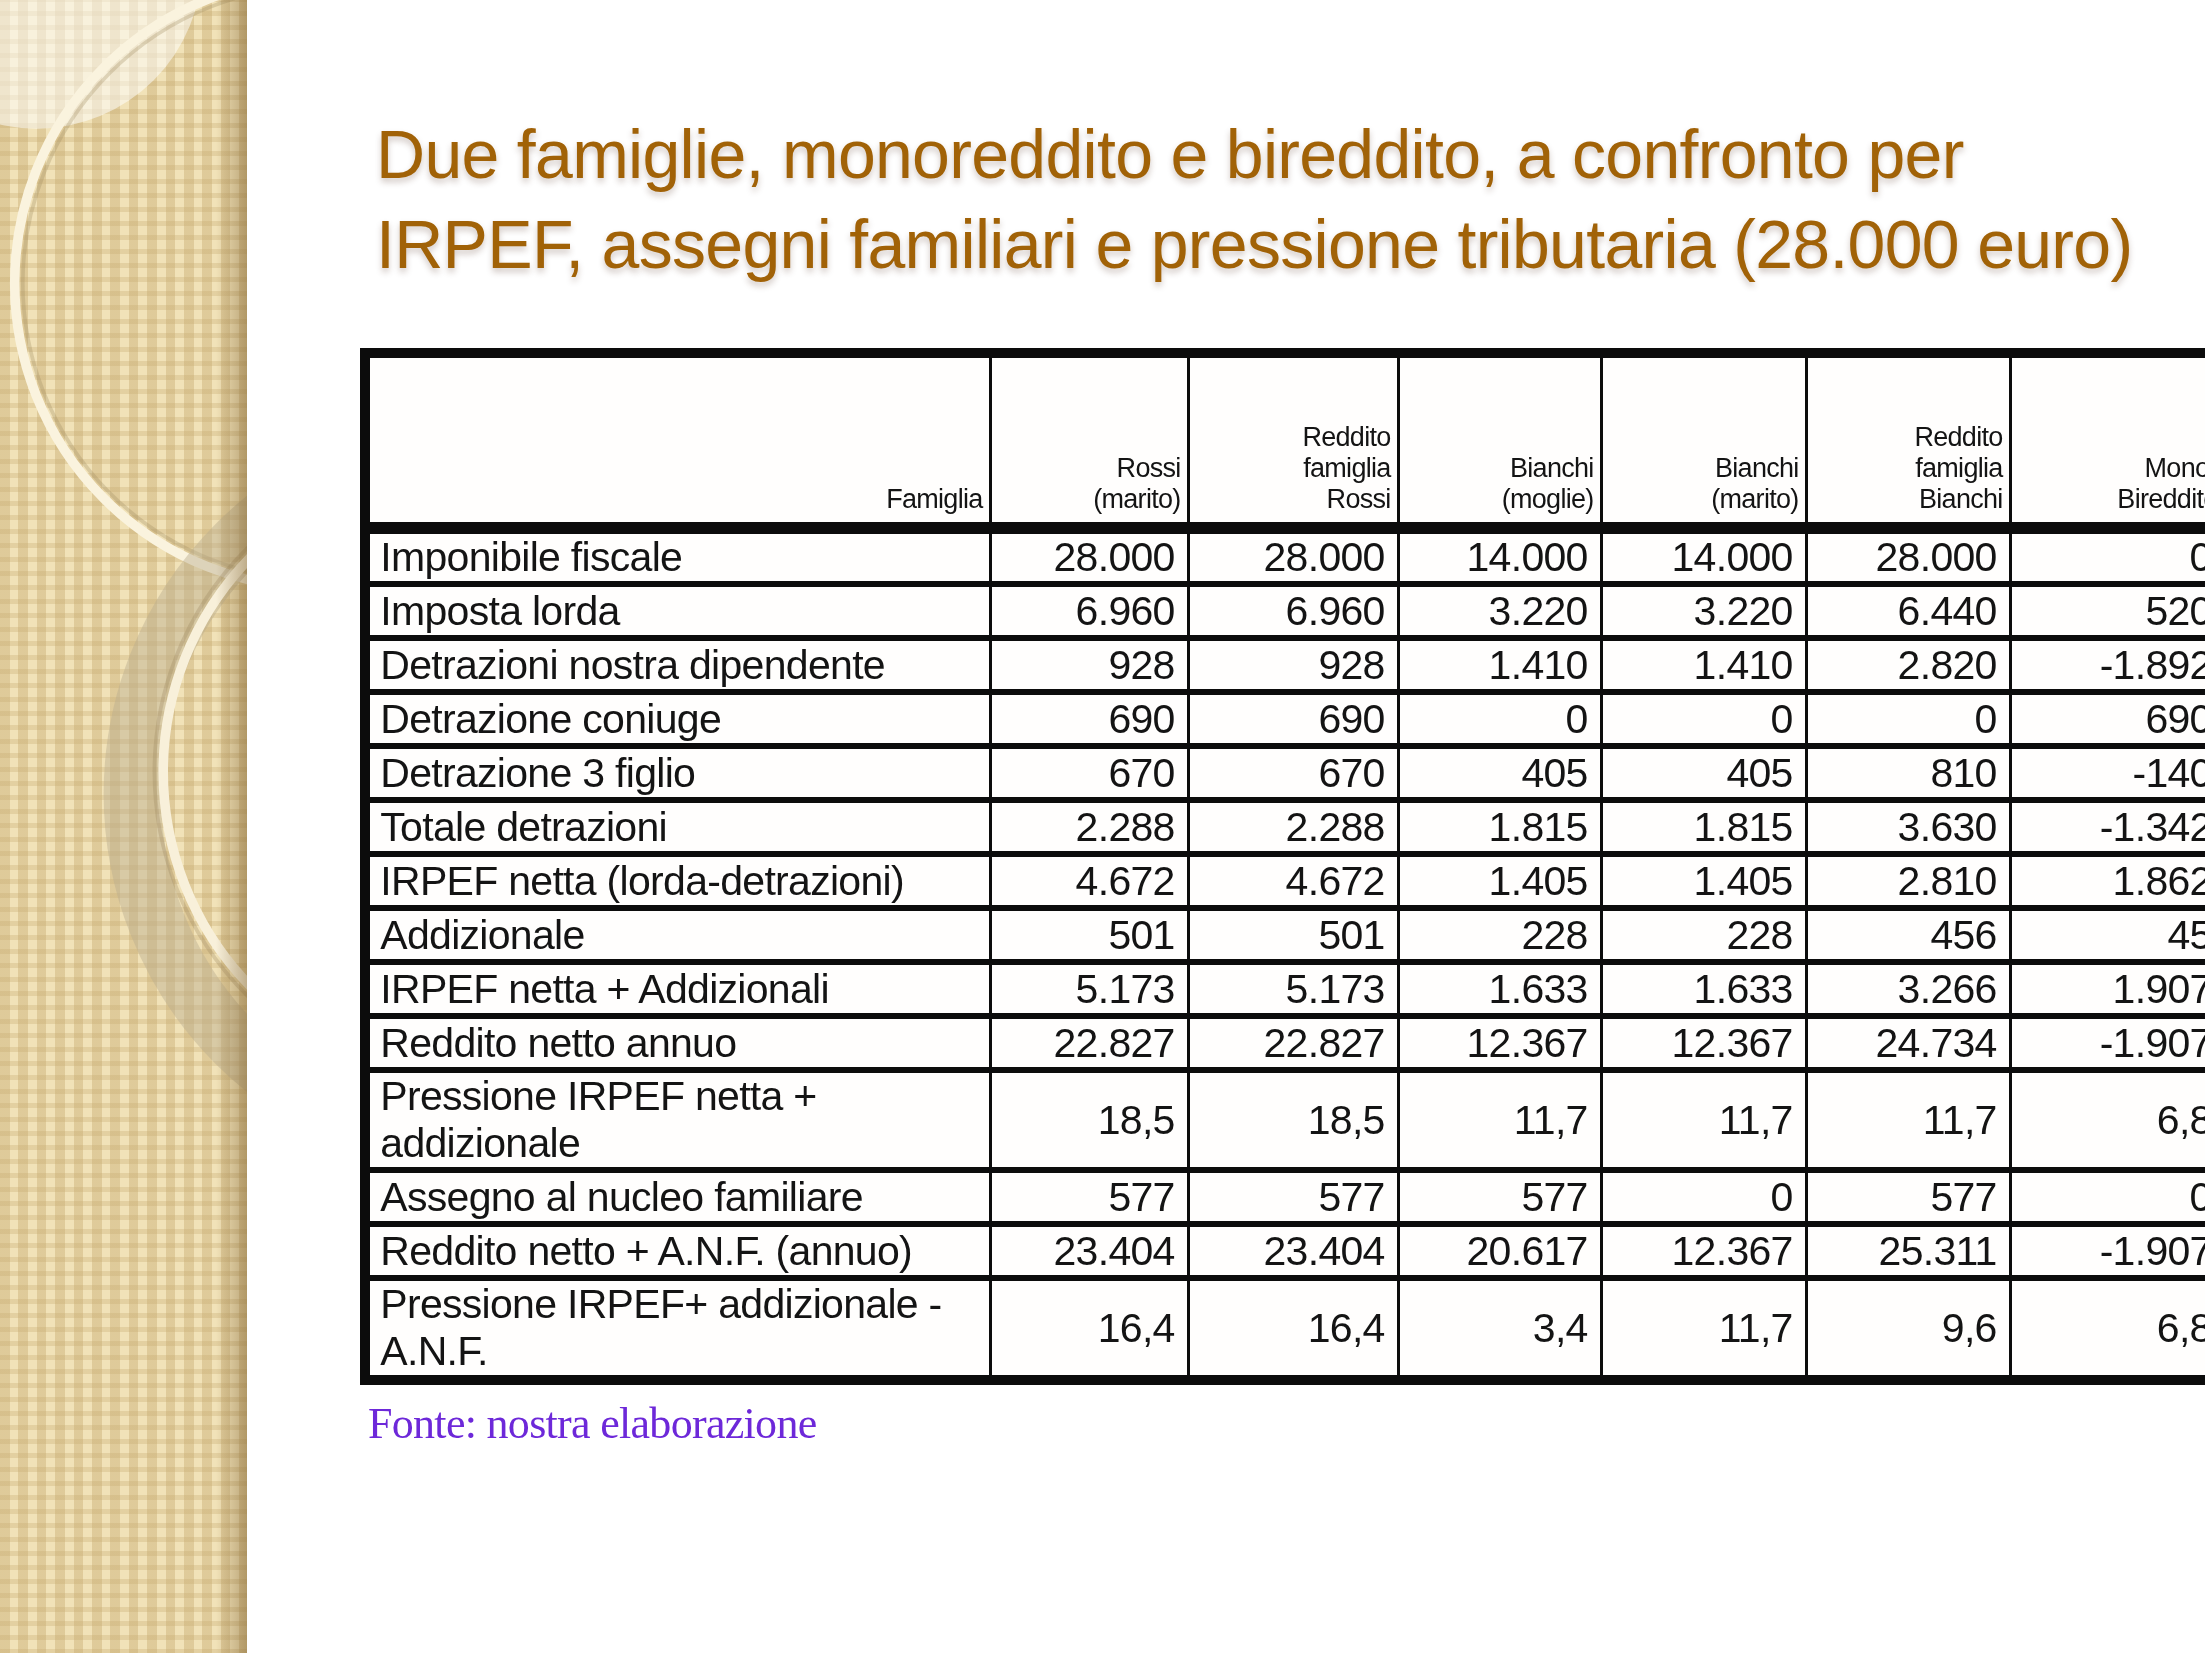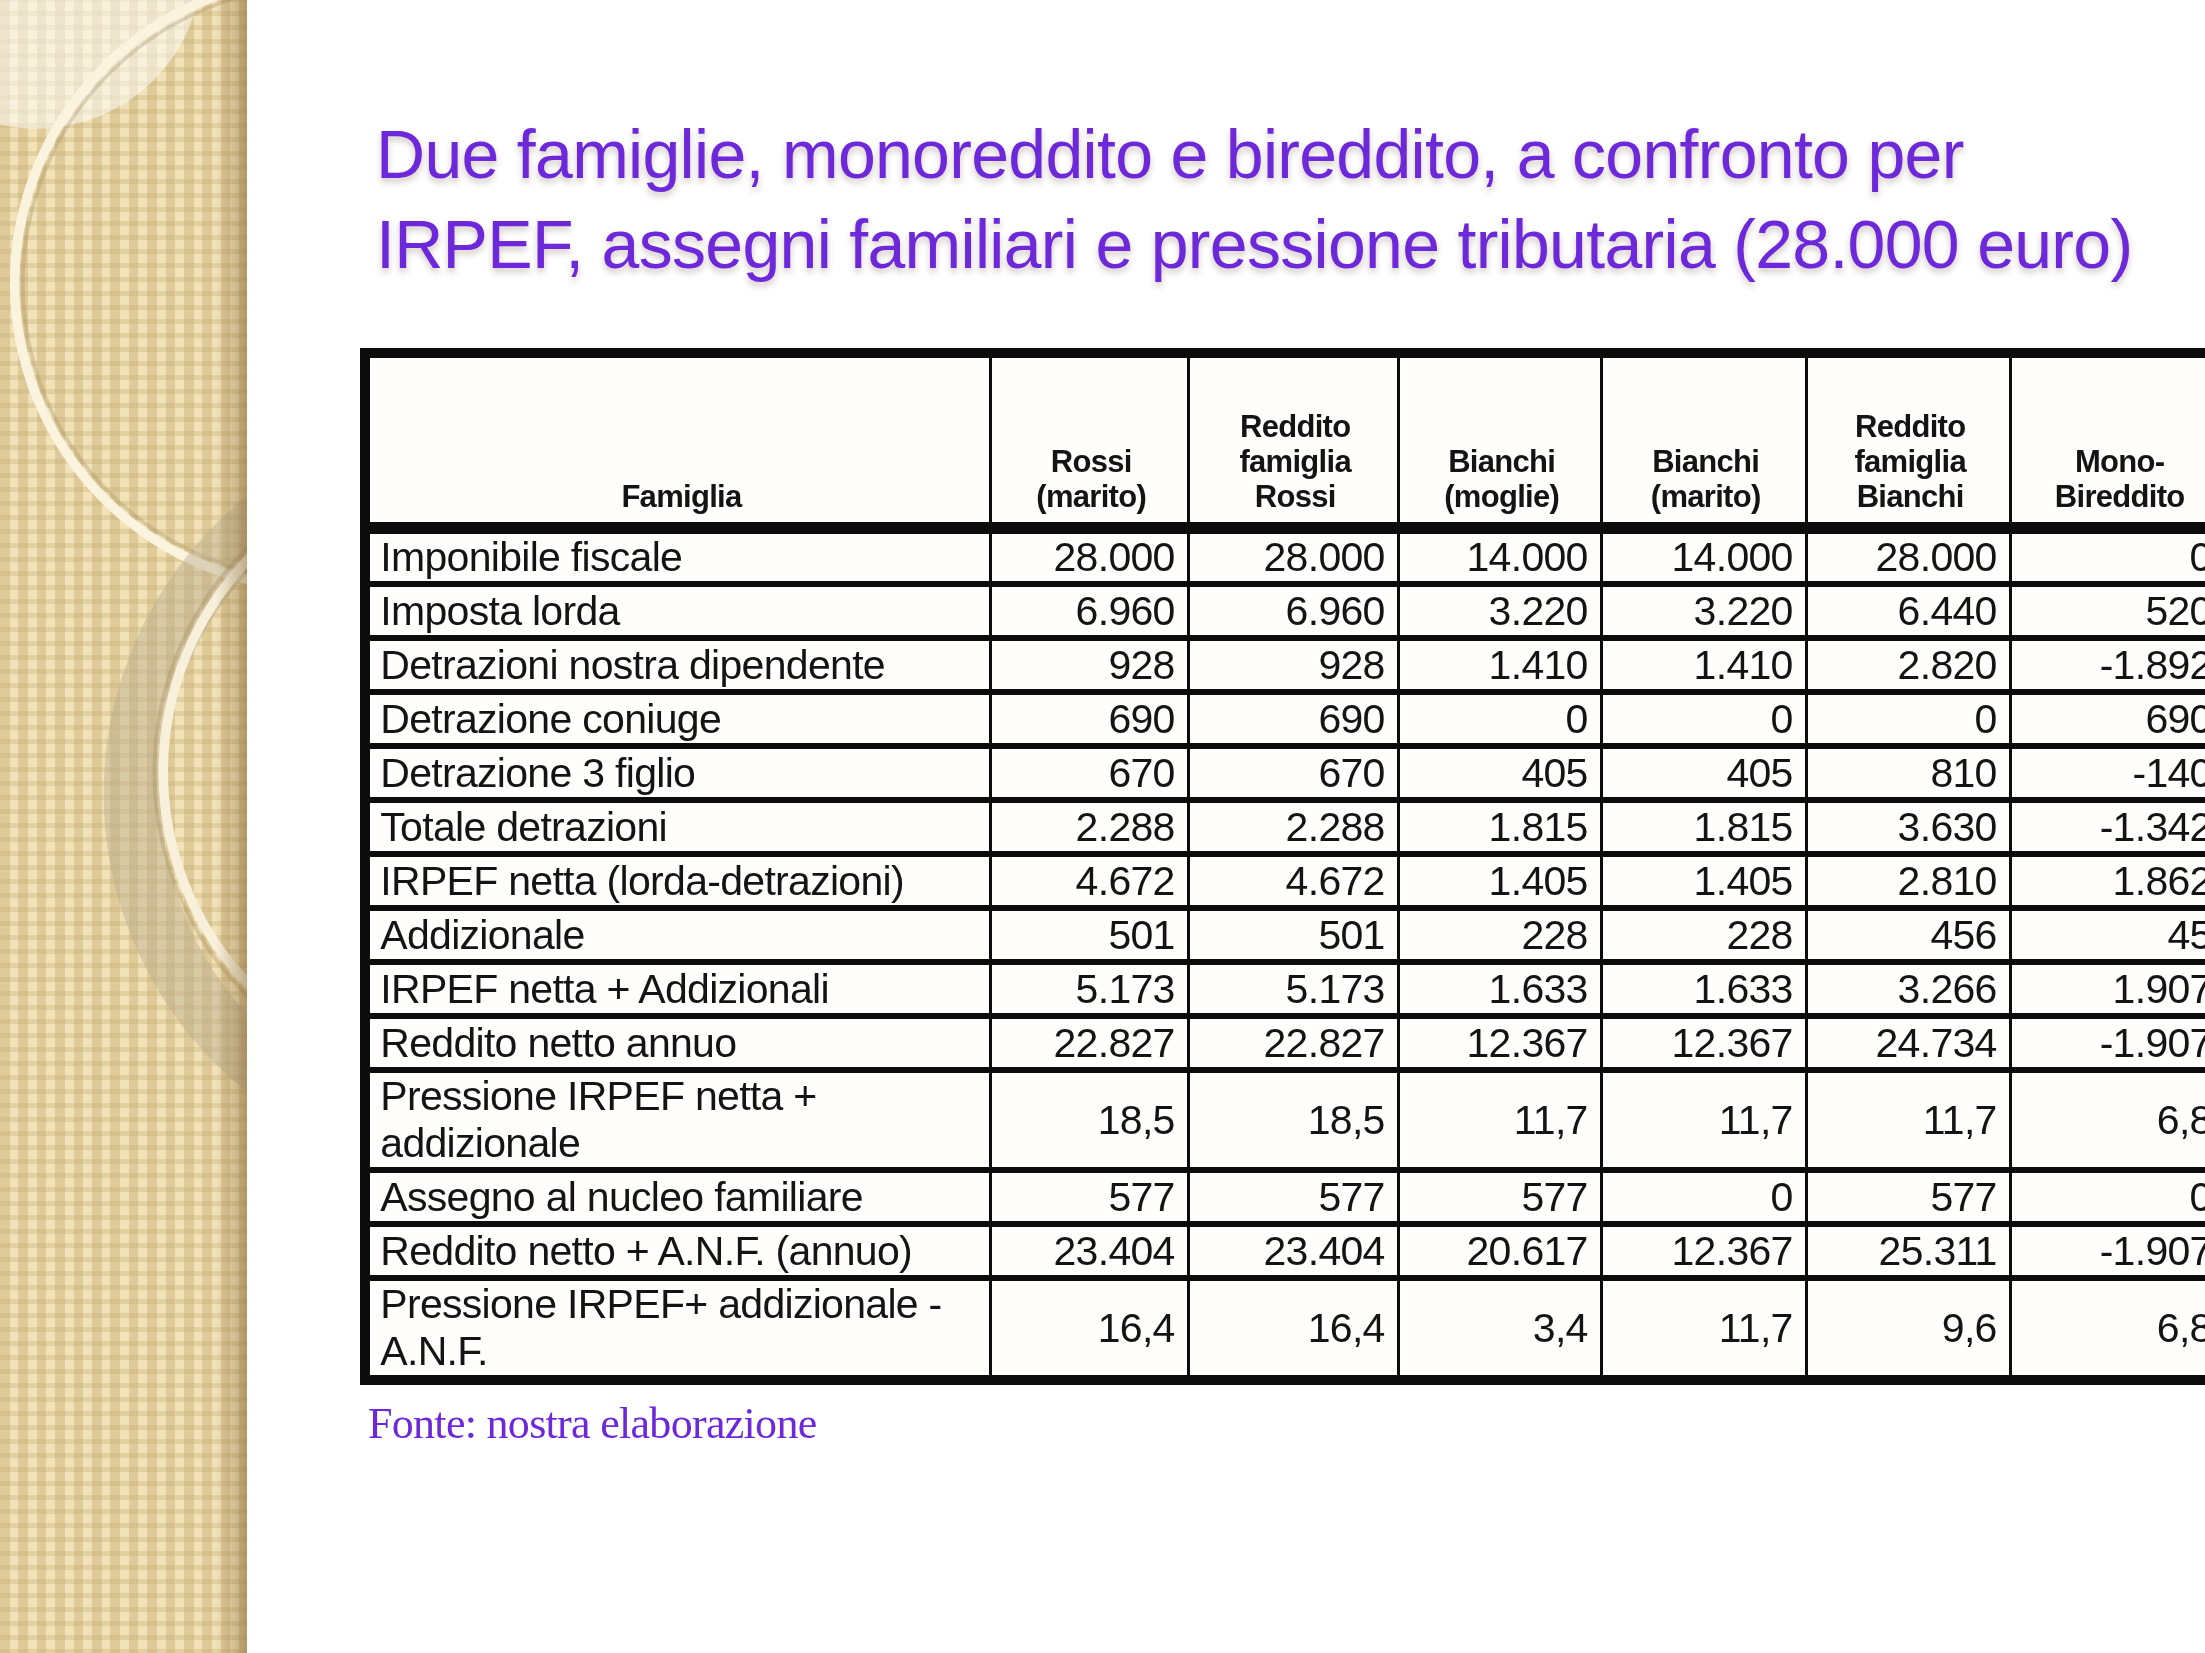--- a/index.html
+++ b/index.html
@@ -54,23 +54,23 @@
     width: 1860px;
     background: #fffefd;
     color: #141414;
   }
   table.cmp { border: 10.3px solid #0c0c0c; border-right: 0; }
   .cmp th, .cmp td { border: 3.7px solid #0c0c0c; padding: 0; }
   .cmp thead th {
     border-bottom: 12.5px solid #0c0c0c;
     border-top: 0;
     vertical-align: bottom;
-    text-align: center;
-    font-weight: 700;
-    font-size: 31px;
+    text-align: right;
+    font-weight: 400;
+    font-size: 27px;
     line-height: 1.14;
     white-space: pre-line;
     padding: 0 5.9px 7.4px 10.3px;
     letter-spacing: -0.7px;
   }
   .cmp thead tr { height: 175px; }
   .cmp tbody tr { height: 54px; }
   .cmp tbody td {
     border-top: 6.6px solid #0c0c0c;
     border-bottom: 6.6px solid #0c0c0c;
@@ -103,21 +103,21 @@
       <circle cx="435" cy="385" r="415" fill="none" stroke="#FAF3DE" stroke-width="13"></circle>
 
       <circle cx="660" cy="1080" r="480" fill="none" stroke="rgba(186,173,142,0.45)" stroke-width="78"></circle>
 
       <circle cx="640" cy="1050" r="430" fill="none" stroke="rgba(150,130,90,0.28)" stroke-width="5"></circle>
       <circle cx="640" cy="1050" r="418" fill="none" stroke="#F8F0DA" stroke-width="13"></circle>
     </svg>
     <div class="band-edge"></div>
   </div>
 
-  <h1 class="title" style="color: #6d28d9;"><span>Due famiglie, monoreddito e bireddito, a confronto per</span><br><span>IRPEF, assegni familiari e pressione tributaria (28.000 euro)</span></h1>
+  <h1 class="title" style="color: #a16207;"><span>Due famiglie, monoreddito e bireddito, a confronto per</span><br><span>IRPEF, assegni familiari e pressione tributaria (28.000 euro)</span></h1>
 
   <div class="table-zone">
     <table class="cmp">
       <colgroup>
         <col style="width:625px">
         <col style="width:198px">
         <col style="width:210px">
         <col style="width:203px">
         <col style="width:205px">
         <col style="width:204px">

